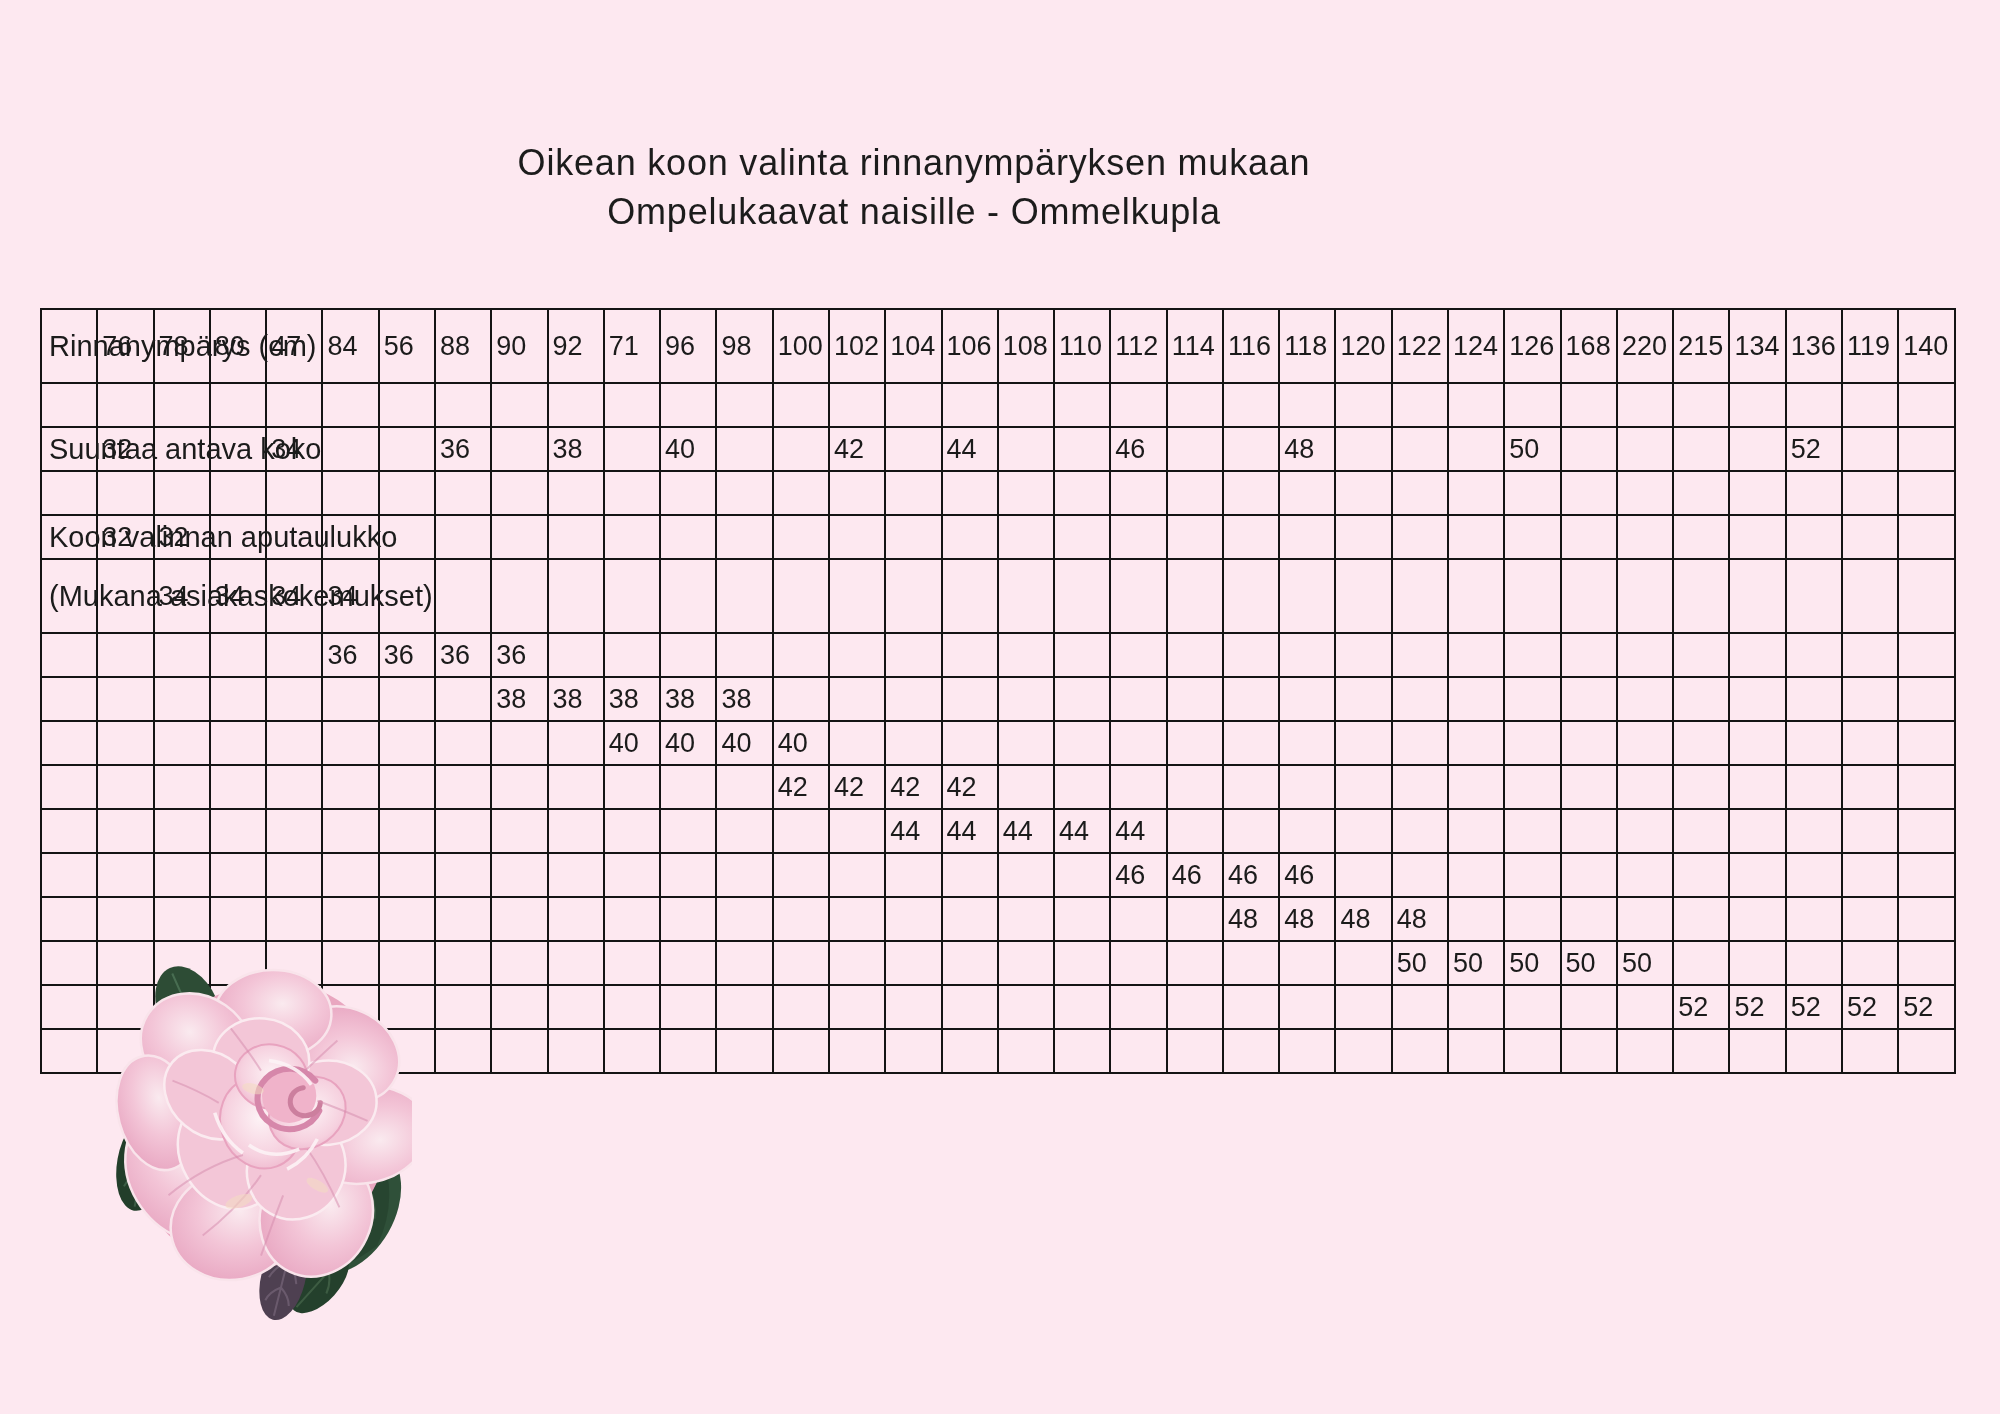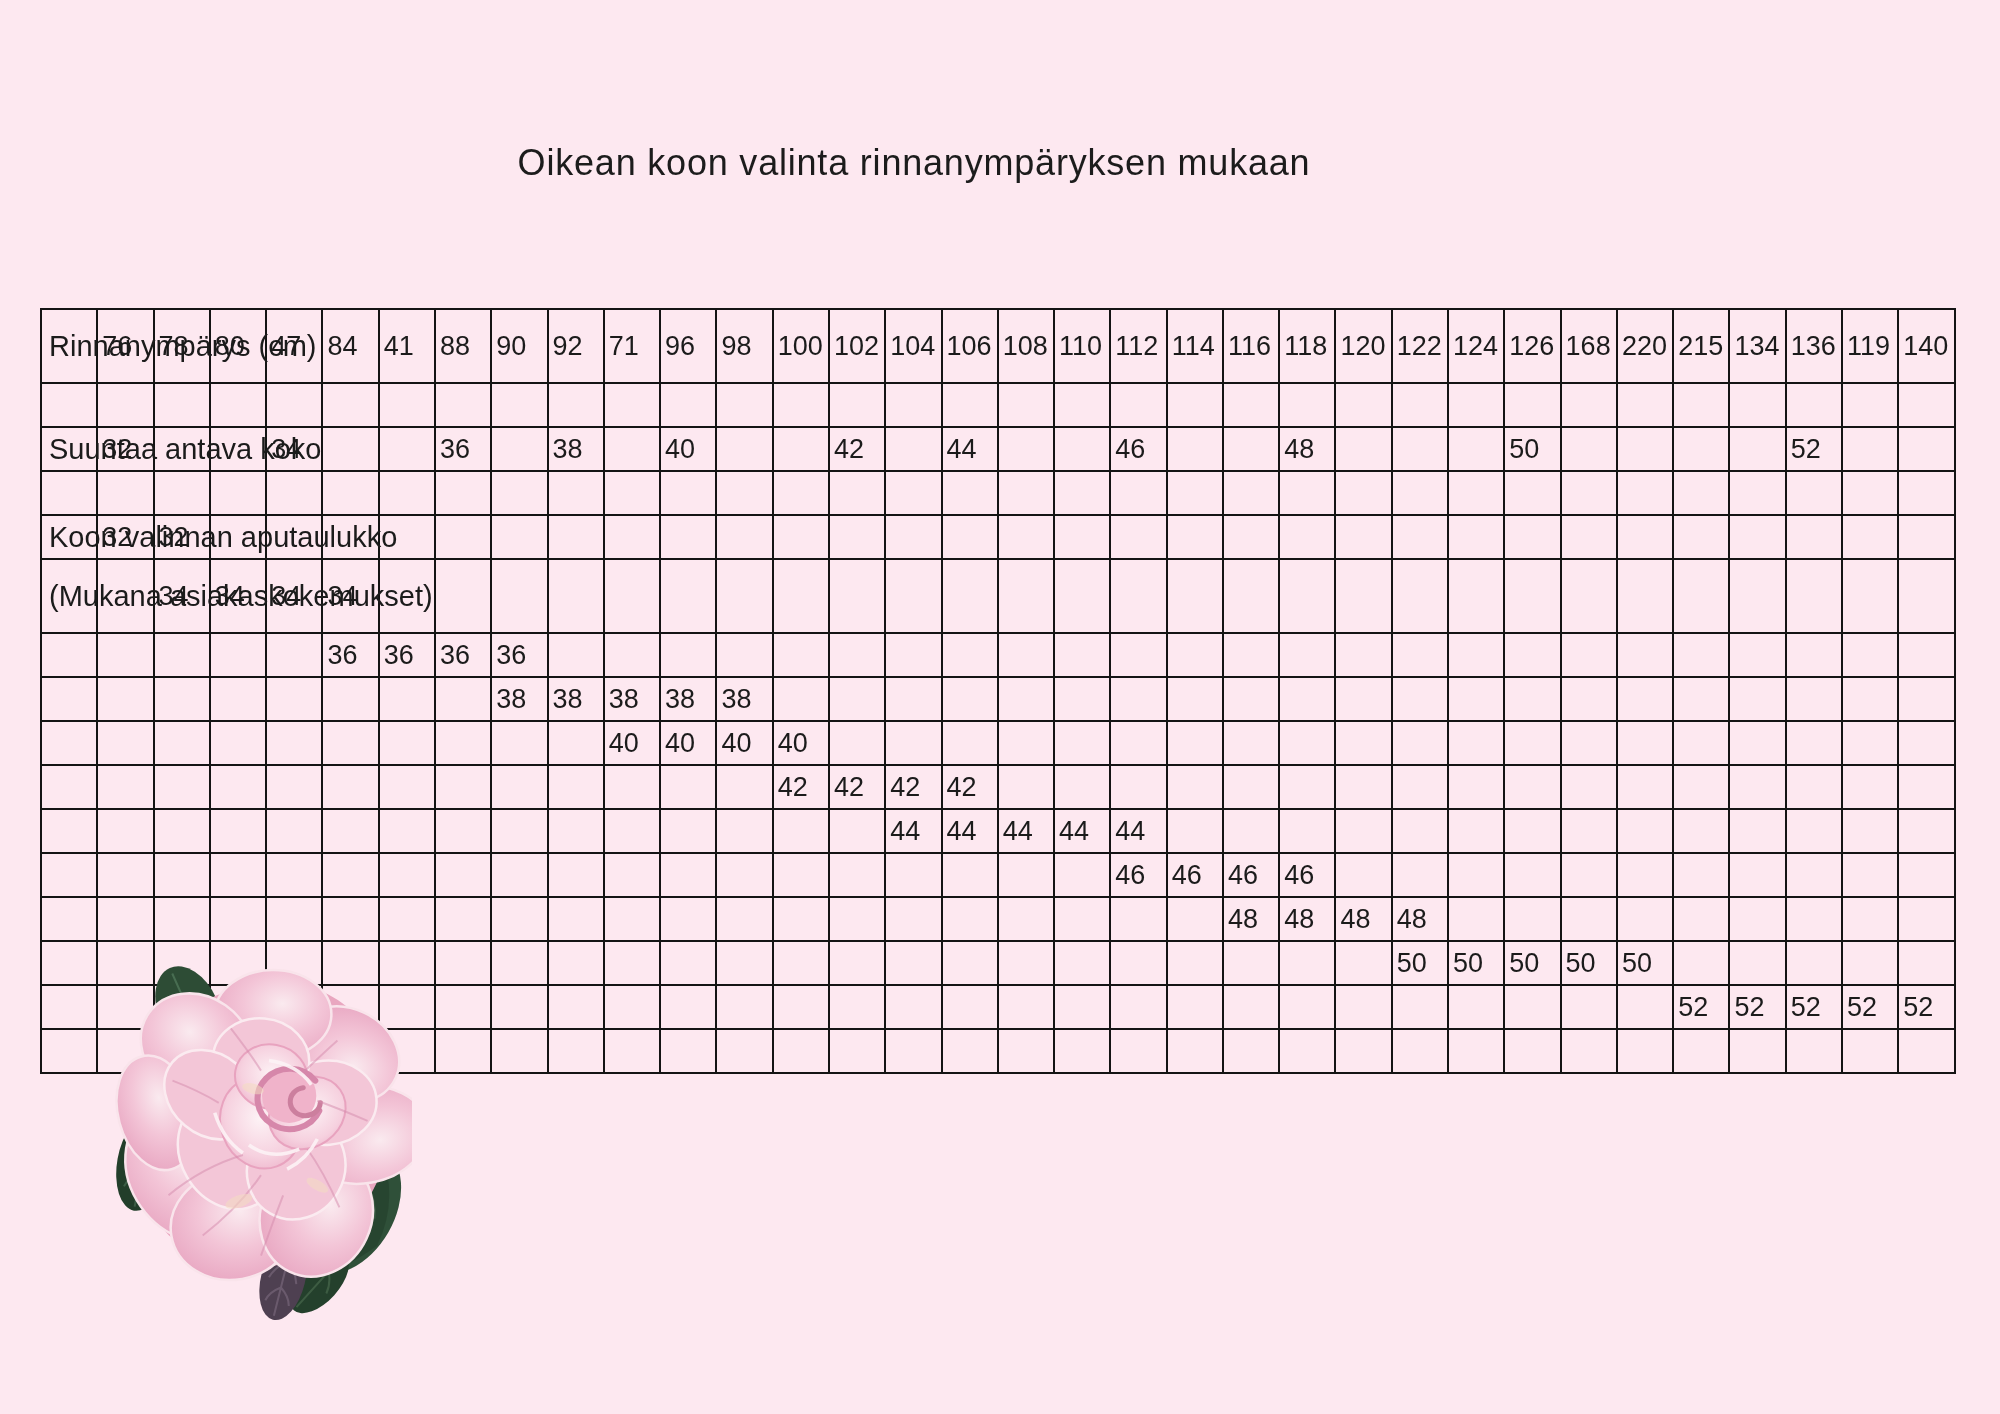--- a/index.html
+++ b/index.html
@@ -29,32 +29,33 @@
   table.size-table tr.r-head{height:74px;}
   table.size-table tr.r-tall{height:74px;}
   .rose-wrap{position:absolute;left:110px;top:962px;width:302px;height:362px;z-index:5;}
   .rose-wrap svg{display:block;width:100%;height:100%;}
 </style>
 </head>
 <body>
 
 <div class="title-block">
   <div>Oikean koon valinta rinnanympäryksen mukaan</div>
+  <div>Ompelukaavat naisille - Ommelkupla</div>
 </div>
 
 <table class="size-table">
   <tbody>
       <tr class="r-head">
         <td class="lbl">Rinnanympärys (cm)</td>
         <td>76</td>
         <td>78</td>
         <td>80</td>
         <td>47</td>
         <td>84</td>
-        <td>41</td>
+        <td>56</td>
         <td>88</td>
         <td>90</td>
         <td>92</td>
         <td>71</td>
         <td>96</td>
         <td>98</td>
         <td>100</td>
         <td>102</td>
         <td>104</td>
         <td>106</td>

